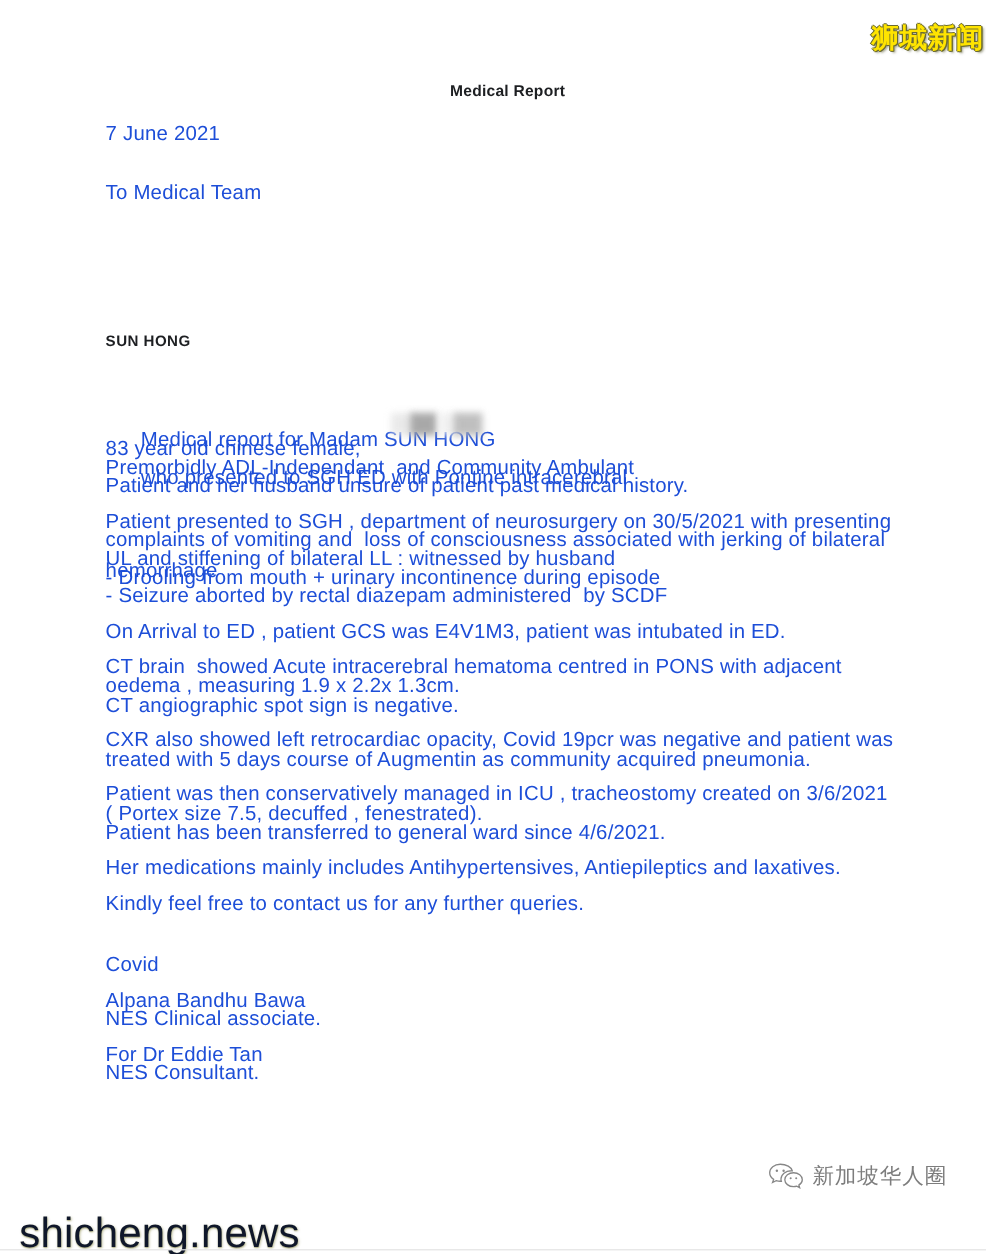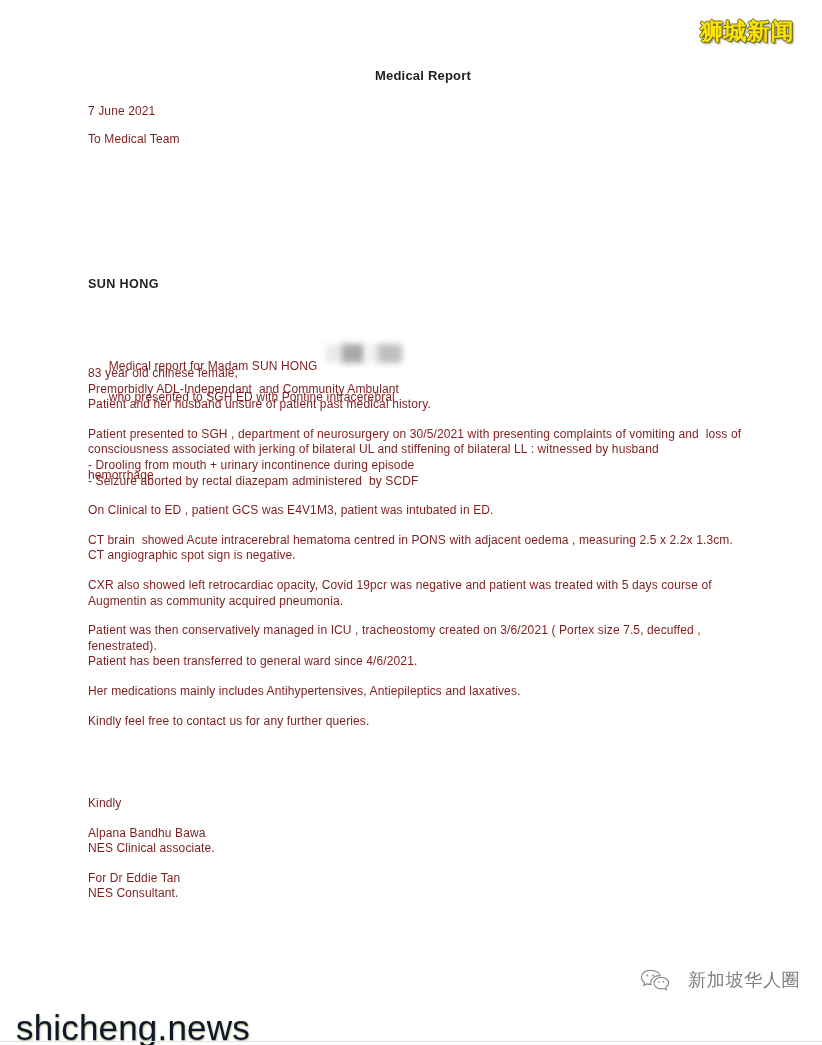--- a/index.html
+++ b/index.html
@@ -12,23 +12,23 @@
     width: 822px;
     height: 1045px;
     background: #ffffff;
     overflow: hidden;
     font-family: "Liberation Sans", sans-serif;
     color: #26282b;
   }
 
   
   .doc-text {
-    font-size: 12px;
+    font-size: 17px;
     line-height: 15.6px;
-    color: #7f1d1d;
+    color: #1d4ed8;
     letter-spacing: 0.01em;
     white-space: pre-wrap;
   }
 
   
   #report-title {
     position: absolute;
     left: 12px;
     top: 68px;
     width: 822px;
@@ -39,21 +39,21 @@
     letter-spacing: 0.015em;
   }
   #report-date {
     position: absolute;
     left: 88px;
     top: 104px;
   }
   #report-recipient {
     position: absolute;
     left: 88px;
-    top: 132px;
+    top: 153px;
   }
 
   
   #patient-name {
     position: absolute;
     left: 88px;
     top: 277px;
     font-size: 12.6px;
     font-weight: bold;
     color: #1d1f22;
@@ -104,21 +104,21 @@
     left: 88px;
     top: 796px;
     width: 500px;
   }
   #signature-blocks .para { margin: 0 0 14px 0; }
   #signature-blocks .para:last-child { margin-bottom: 10px; }
 
   
   #wm-top-right {
     position: absolute;
-    right: 28px;
+    right: 2px;
     top: 16px;
     font-size: 23px;
     font-weight: bold;
     color: #ffe400;
     letter-spacing: 0.02em;
     text-shadow:
       1px 0 0 #6b6b32, -1px 0 0 #6b6b32,
       0 1px 0 #6b6b32, 0 -1px 0 #6b6b32,
       1px 1px 0 #6b6b32, 2px 2px 2px rgba(70,70,30,0.5);
   }
@@ -132,21 +132,21 @@
     text-shadow:
       0 1px 1px rgba(140,140,80,0.55),
       1px 1px 2px rgba(150,150,90,0.45);
   }
   #wm-wechat {
     position: absolute;
     left: 640px;
     top: 968px;
     display: flex;
     align-items: center;
-    gap: 18px;
+    gap: 7px;
     opacity: 0.72;
   }
   #wm-wechat .wechat-label {
     font-size: 18px;
     color: #4c4c4c;
     letter-spacing: 0.04em;
     font-family: "DejaVu Sans", sans-serif;
   }
   #wechat-icon { display: block; }
 
@@ -187,32 +187,32 @@
     <div>hemorrhage</div>
   </div>
 
   <div id="body-blocks">
     <p class="para doc-text">83 year old chinese female,
 Premorbidly ADL-Independant  and Community Ambulant
 Patient and her husband unsure of patient past medical history.</p>
     <p class="para doc-text">Patient presented to SGH , department of neurosurgery on 30/5/2021 with presenting complaints of vomiting and  loss of consciousness associated with jerking of bilateral UL and stiffening of bilateral LL : witnessed by husband
 - Drooling from mouth + urinary incontinence during episode
 - Seizure aborted by rectal diazepam administered  by SCDF</p>
-    <p class="para doc-text">On Clinical to ED , patient GCS was E4V1M3, patient was intubated in ED.</p>
-    <p class="para doc-text">CT brain  showed Acute intracerebral hematoma centred in PONS with adjacent oedema , measuring 2.5 x 2.2x 1.3cm.
+    <p class="para doc-text">On Arrival to ED , patient GCS was E4V1M3, patient was intubated in ED.</p>
+    <p class="para doc-text">CT brain  showed Acute intracerebral hematoma centred in PONS with adjacent oedema , measuring 1.9 x 2.2x 1.3cm.
 CT angiographic spot sign is negative.</p>
     <p class="para doc-text">CXR also showed left retrocardiac opacity, Covid 19pcr was negative and patient was treated with 5 days course of Augmentin as community acquired pneumonia.</p>
     <p class="para doc-text">Patient was then conservatively managed in ICU , tracheostomy created on 3/6/2021 ( Portex size 7.5, decuffed , fenestrated).
 Patient has been transferred to general ward since 4/6/2021.</p>
     <p class="para doc-text">Her medications mainly includes Antihypertensives, Antiepileptics and laxatives.</p>
     <p class="para doc-text">Kindly feel free to contact us for any further queries.</p>
   </div>
 
   <div id="signature-blocks">
-    <p class="para doc-text">Kindly</p>
+    <p class="para doc-text">Covid</p>
     <p class="para doc-text">Alpana Bandhu Bawa
 NES Clinical associate.</p>
     <p class="para doc-text">For Dr Eddie Tan
 NES Consultant.</p>
   </div>
 
   <div id="wm-top-right">狮城新闻</div>
 
   <div id="wm-bottom-left">shicheng.news</div>
 

